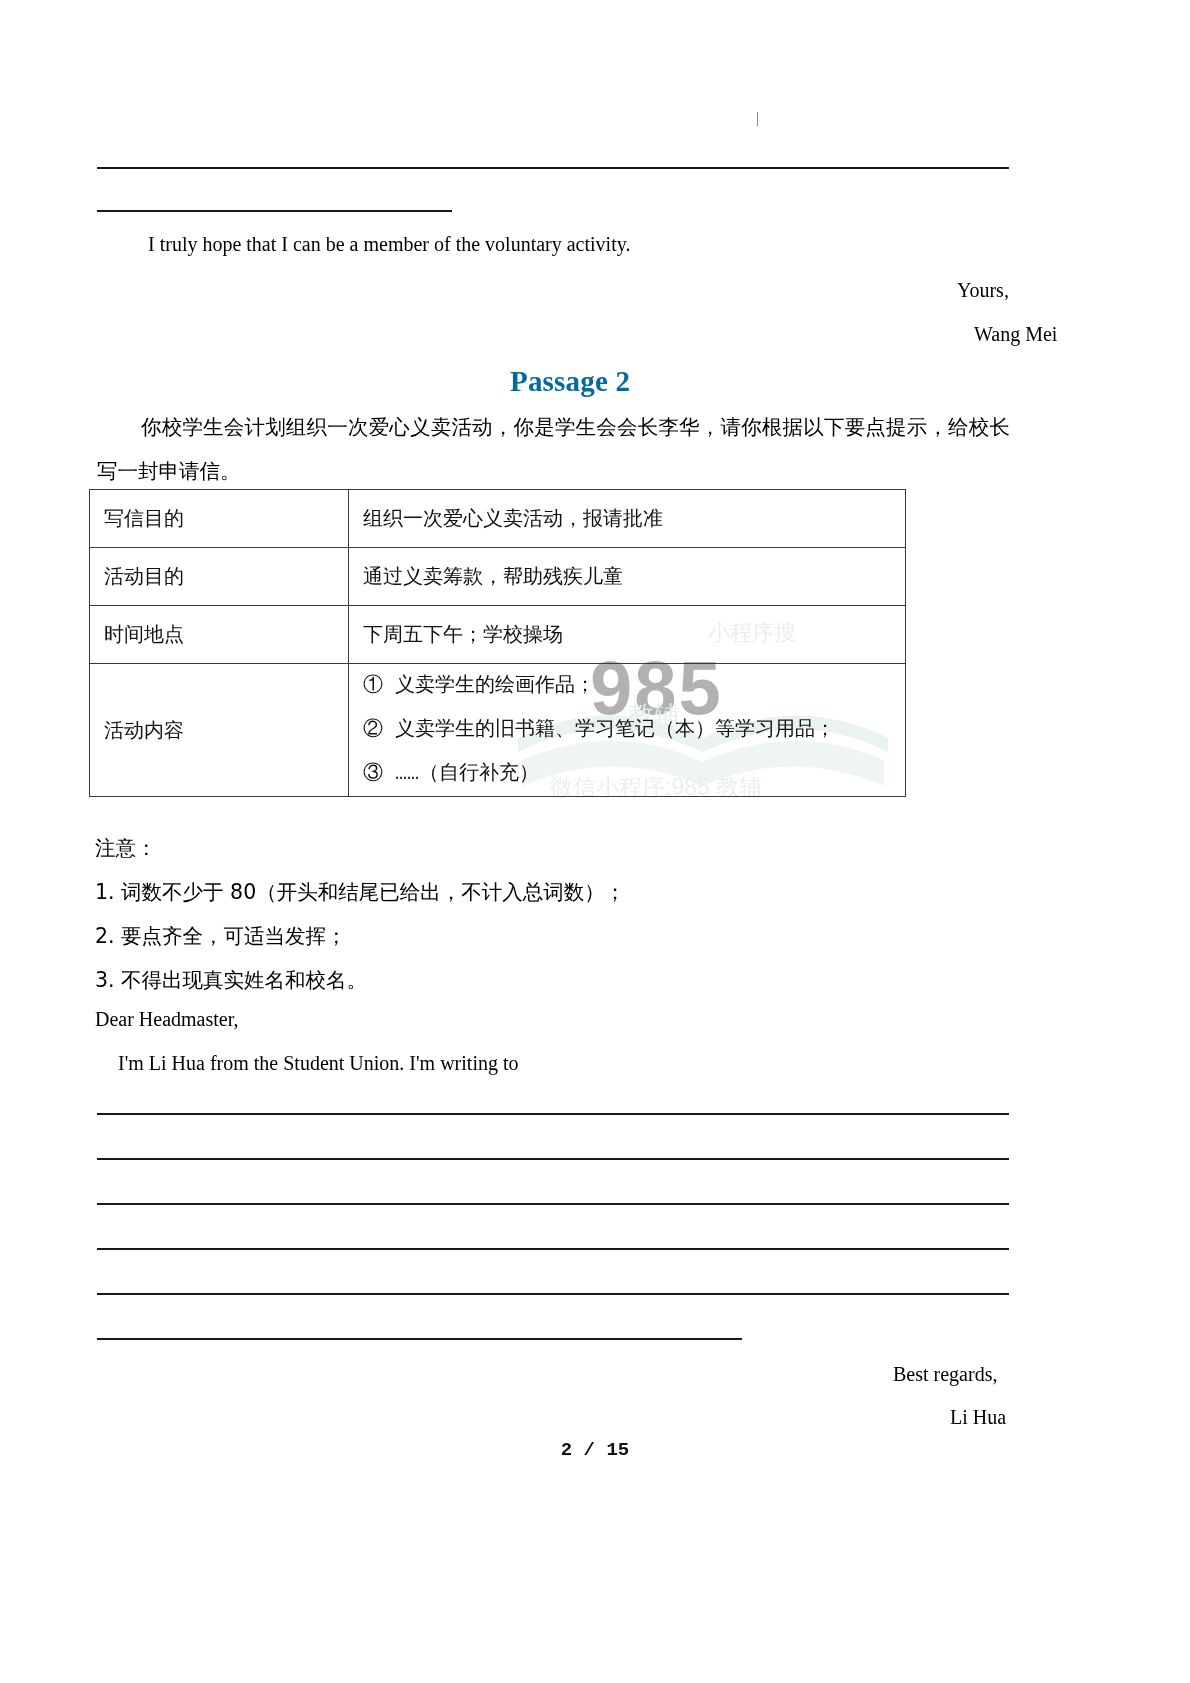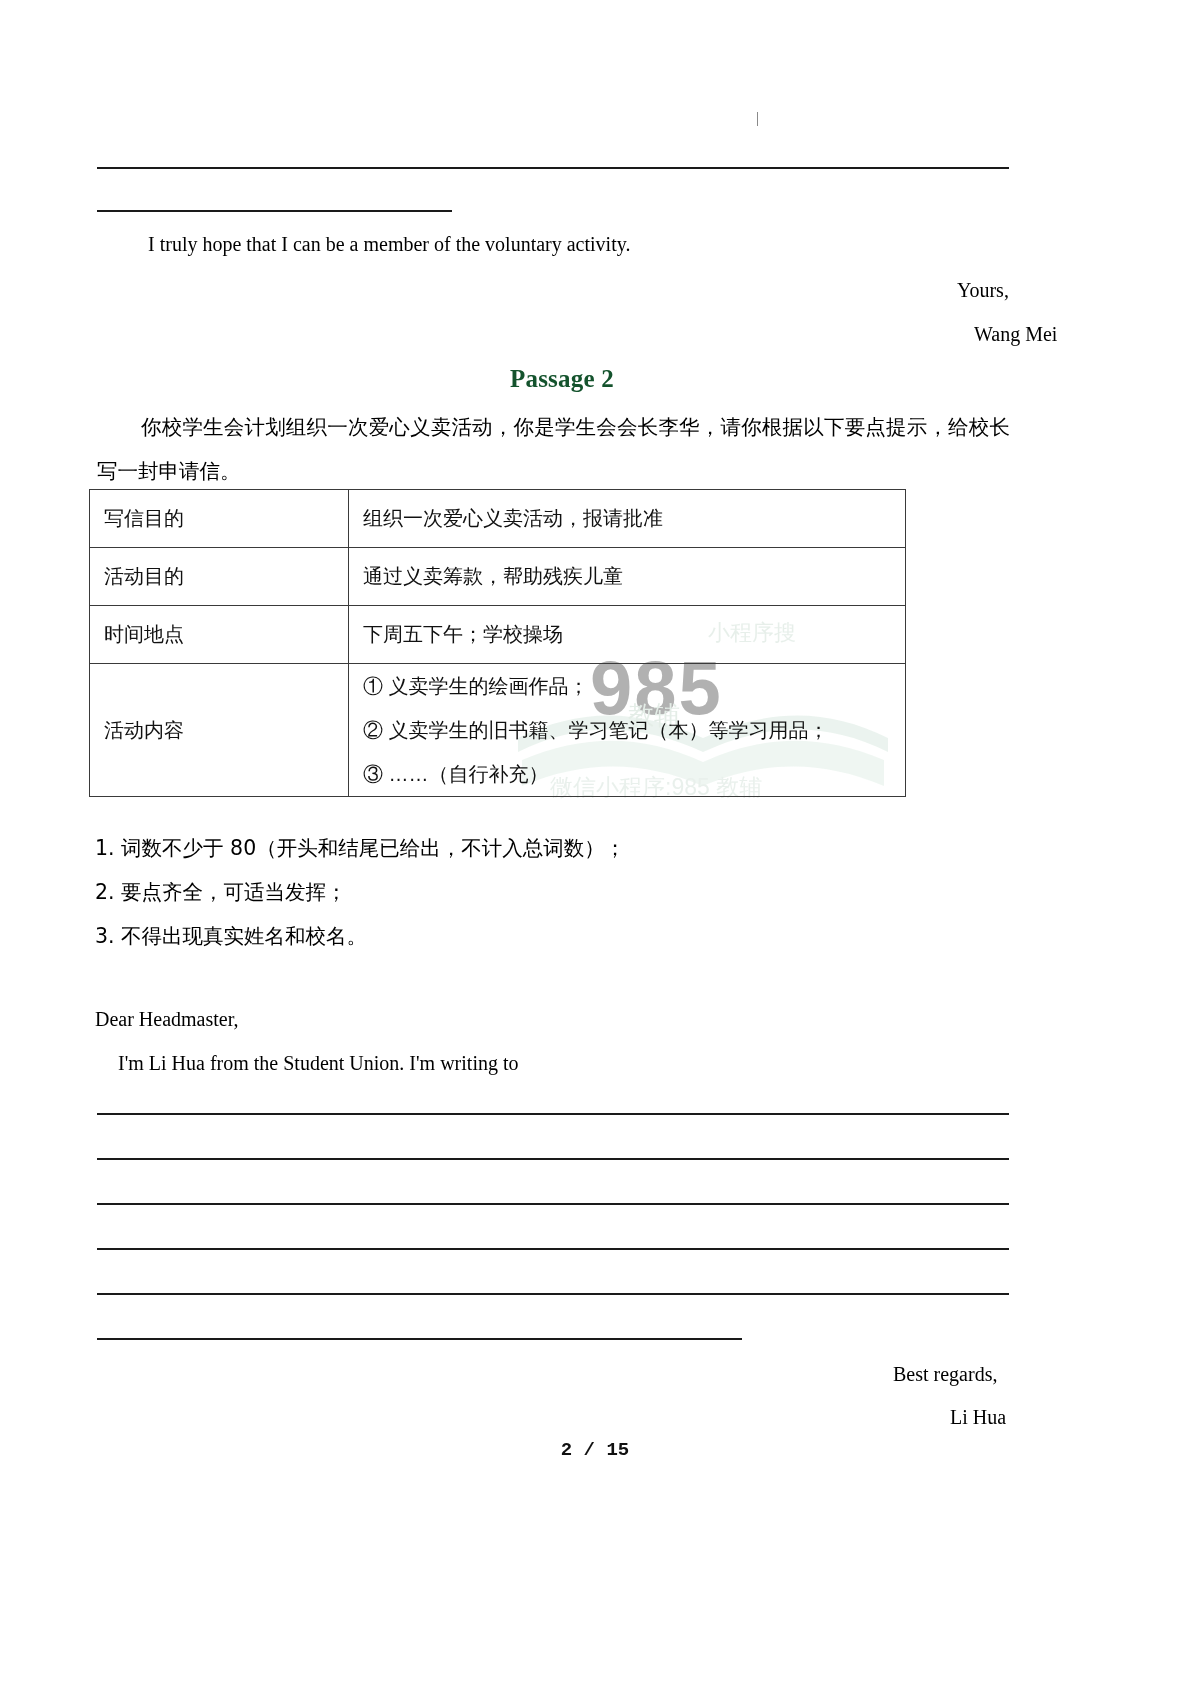--- a/index.html
+++ b/index.html
@@ -99,22 +99,22 @@
     width: 1px;
     height: 14px;
     background: #8a8a8a;
   }
 
   .body-en { font-size: 20px; font-family: "Liberation Serif", serif; }
 
   .passage-title {
     font-family: "Liberation Serif", serif;
     font-weight: bold;
-    font-size: 25px;
-    color: #14532d;
+    font-size: 29px;
+    color: #0369a1;
     letter-spacing: 0.2px;
   }
 
   
   .prompt {
     position: absolute;
     left: 97px;
     top: 405px;
     width: 913px;
     font-family: "DejaVu Sans", "Liberation Sans", sans-serif;
@@ -130,21 +130,21 @@
     left: 89px;
     top: 489px;
     width: 760px;
     border-collapse: collapse;
     table-layout: fixed;
     z-index: 2;
     background: transparent;
   }
   .info-table td {
     border: 1.4px solid #3a3a3a;
-    font-family: Liberation Sans, sans-serif;
+    font-family: Liberation Mono, monospace;
     font-size: 20px;
     color: #111;
     padding: 0 14px;
     vertical-align: middle;
     background: transparent;
   }
   .info-table td.k { width: 230px; height: 57px; }
   .info-table td.v { width: 528px; }
   .info-table tr.tall td { height: 120px; }
   .cell-list { line-height: 44px; }
@@ -226,20 +226,21 @@
             <div>①  义卖学生的绘画作品；</div>
             <div>②  义卖学生的旧书籍、学习笔记（本）等学习用品；</div>
             <div>③ ……（自行补充）</div>
           </div>
         </td>
       </tr>
     </tbody>
   </table>
 
   <div class="notes">
+    <div>注意：</div>
     <div>1. 词数不少于 80（开头和结尾已给出，不计入总词数）；</div>
     <div>2. 要点齐全，可适当发挥；</div>
     <div>3. 不得出现真实姓名和校名。</div>
   </div>
 
   <div class="tx body-en" style="left:95px; top:1007px;">Dear Headmaster,</div>
 
   <div class="tx body-en" style="left:118px; top:1051px;">I'm Li Hua from the Student Union. I'm writing to</div>
 
   <div class="rule" style="left:97px; top:1113px; width:912px;"></div>

